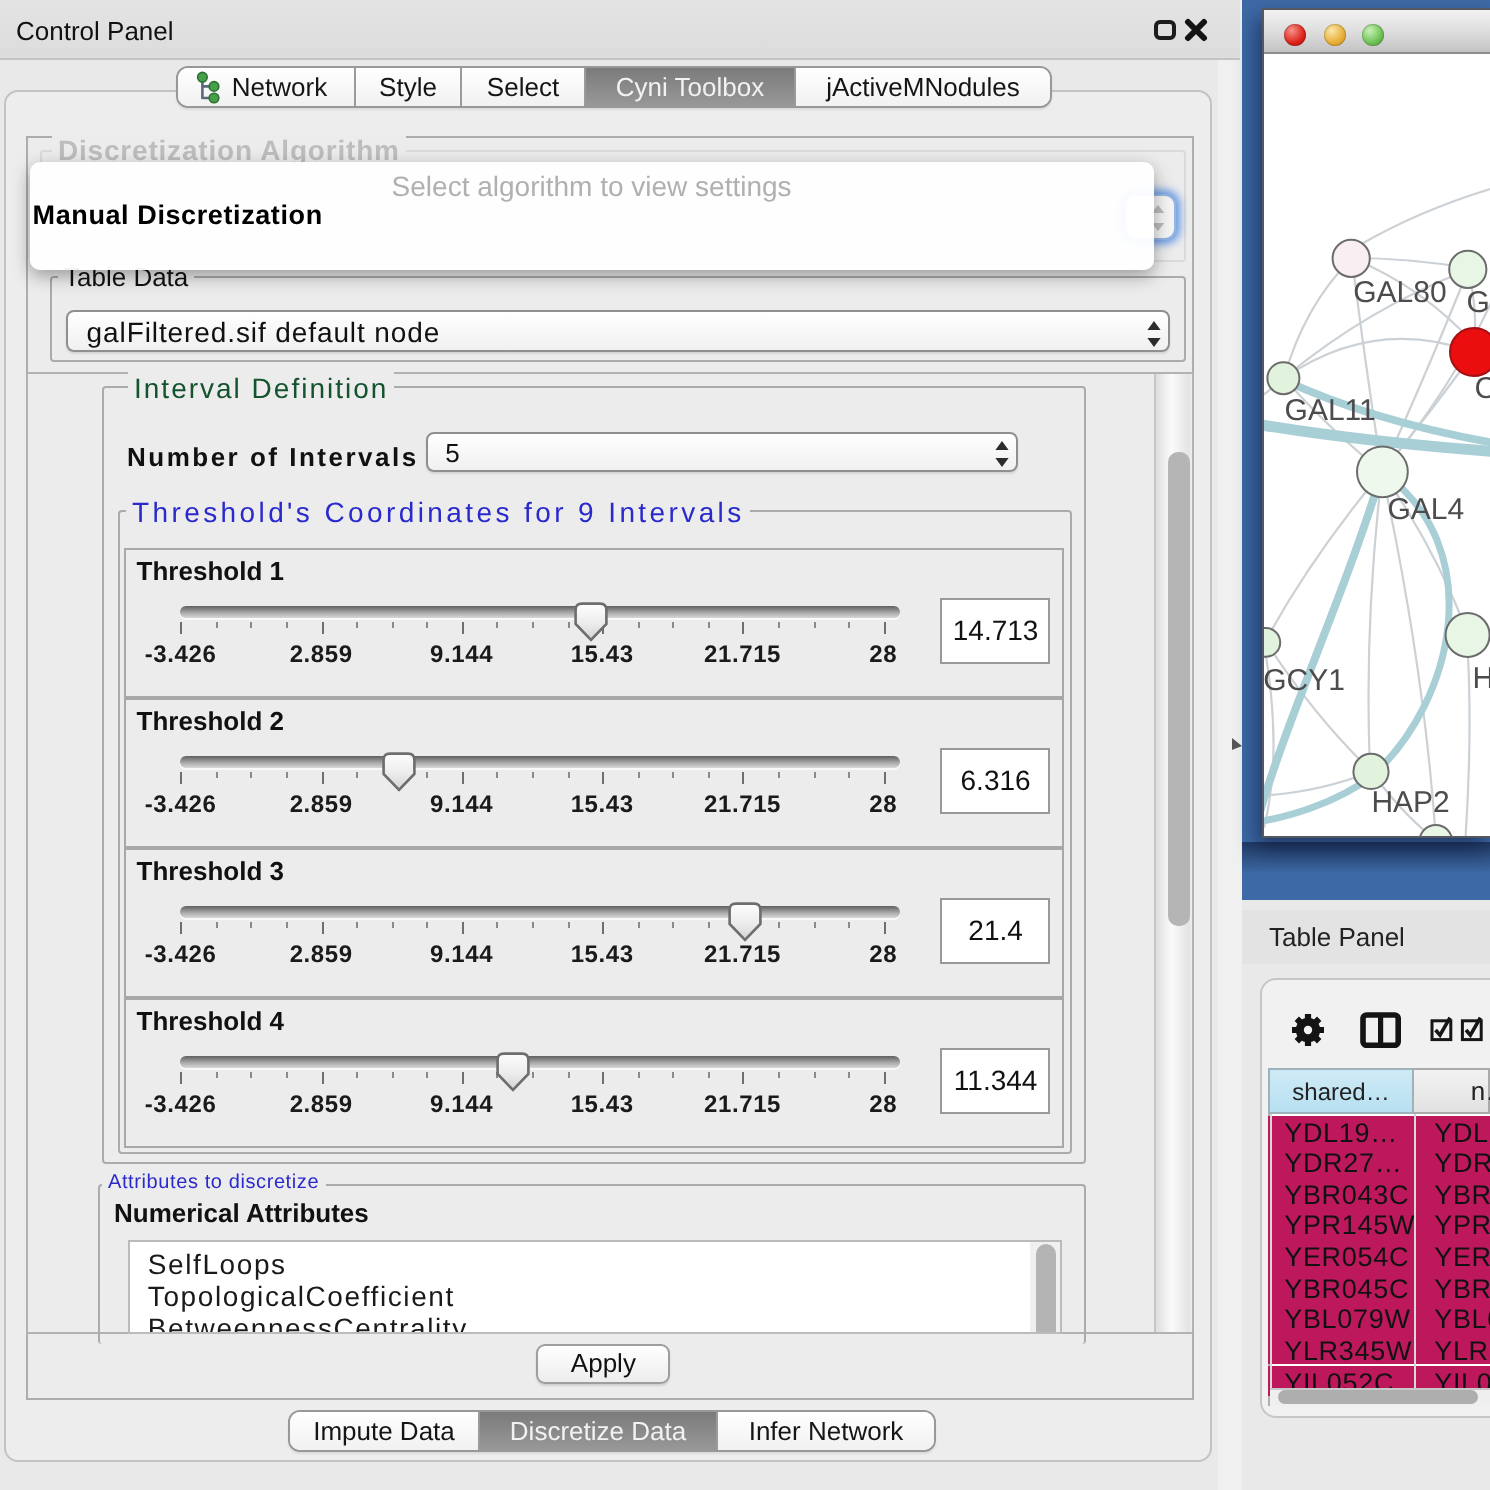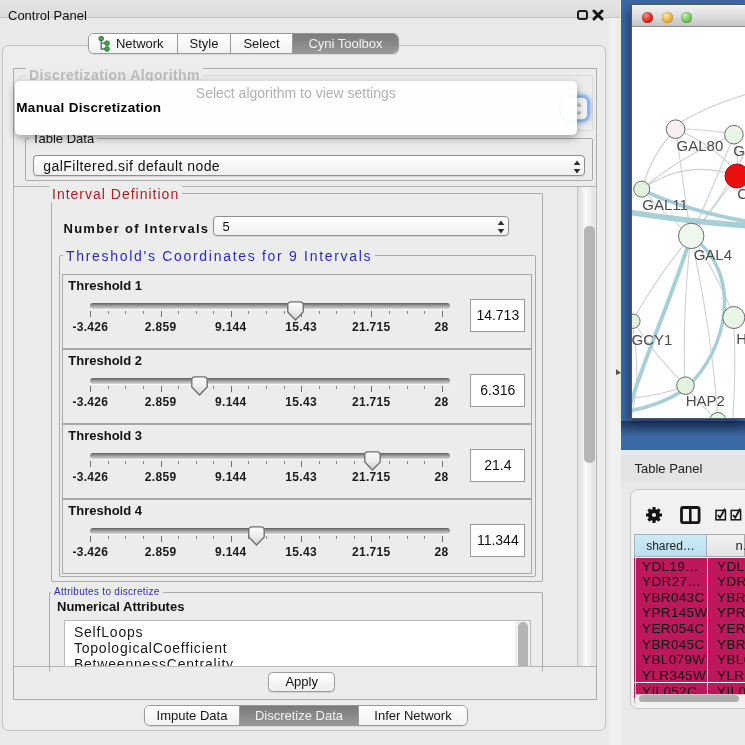--- a/index.html
+++ b/index.html
@@ -1,18 +1,18 @@
 <!DOCTYPE html>
 <html><head><meta charset="utf-8">
 <style>
 html,body{margin:0;padding:0;width:745px;height:745px;overflow:hidden;
  font-family:"Liberation Sans",sans-serif;background:#e9e9e9;position:relative}
 *{box-sizing:border-box}
 .abs{position:absolute}
-.titlebar{position:absolute;left:0;top:0;width:620px;height:18px;
+.titlebar{position:absolute;left:0;top:0;width:620px;height:30px;
  background:linear-gradient(#e4e4e4,#dcdcdc);border-bottom:1px solid #c4c4c4;z-index:5}
 .titlebar .t{position:absolute;left:8px;top:8px;font-size:13px;color:#111}
 .sqico{position:absolute;left:577px;top:10px;width:11px;height:10px;border:2px solid #1c1c1c;border-radius:3px}
 .panel{position:absolute;left:2px;top:45px;width:604px;height:686px;
  border:1px solid #c3c3c3;border-radius:7px;background:#ededed}
 .seg{position:absolute;display:flex;height:21px;border:1px solid #989898;border-radius:6px;
  background:#fbfbfb;overflow:hidden;z-index:6;box-shadow:0 1px 1px rgba(0,0,0,0.08)}
 .seg .s{font-size:13px;color:#151515;text-align:center;line-height:19px;border-right:1px solid #9a9a9a;
  background:linear-gradient(#ffffff,#f1f1f1)}
 .seg .s:last-child{border-right:none}
@@ -57,20 +57,21 @@
  <svg class="abs" style="left:592px;top:9px" width="12" height="12" viewBox="0 0 12 12">
   <path d="M2,2 L10,10 M10,2 L2,10" stroke="#141414" stroke-width="3" stroke-linecap="round"></path>
     </svg>
 </div>
 
 <div class="seg" style="left:87.5px;top:33px">
  <div class="s" style="width:89.5px;padding-left:14px">Network</div>
  <div class="s" style="width:53px">Style</div>
  <div class="s" style="width:62px">Select</div>
  <div class="s sel" style="width:105px">Cyni Toolbox</div>
+ <div class="s" style="width:127px">jActiveMNodules</div>
 </div>
 <svg class="abs" style="left:98px;top:35px;z-index:7" width="13" height="18" viewBox="0 0 13 18">
  <path d="M3.2,4 L3.2,14.5 M3.2,8.2 L8.6,8.2 M3.2,14 L8.6,14" stroke="#5a6a7a" stroke-width="1.3" fill="none"></path>
  <circle cx="3.2" cy="3.6" r="2.4" fill="#46a049" stroke="#2d7033" stroke-width="0.8"></circle>
  <circle cx="9" cy="8.2" r="2.4" fill="#46a049" stroke="#2d7033" stroke-width="0.8"></circle>
  <circle cx="9" cy="14" r="2.4" fill="#46a049" stroke="#2d7033" stroke-width="0.8"></circle>
 </svg>
 
 <div class="cpanel"></div>
 
@@ -97,21 +98,21 @@
   <path d="M4,0.5 L7.3,5 L0.7,5 Z" fill="#2c2c2c"></path>
       <path d="M4,13.5 L7.3,9 L0.7,9 Z" fill="#2c2c2c"></path>
     </svg>
 </div>
 
 <div class="abs" style="left:13px;top:186px;width:584px;height:481px;border:1px solid #b2b2b2"></div>
 <div class="abs" style="left:577px;top:187px;width:18px;height:479px;background:linear-gradient(90deg,#dedede,#fafafa 45%,#e3e3e3);border-left:1px solid #c6c6c6"></div>
 <div class="abs" style="left:584px;top:226px;width:10.5px;height:237px;background:#b5b5b5;border-radius:5px"></div>
 
 <div class="grp" style="left:50.5px;top:192.5px;width:492.3px;height:389px"></div>
-<div class="grpt" style="left:49px;top:185.5px;color:#b91c1c;font-size:14px;letter-spacing:1px">Interval Definition</div>
+<div class="grpt" style="left:64px;top:185.5px;color:#14532d;font-size:14px;letter-spacing:1px">Interval Definition</div>
 
 <div class="abs" style="left:63.5px;top:220.5px;font-size:13px;font-weight:bold;letter-spacing:1.25px;color:#111">Number of Intervals</div>
 <div class="combo" style="left:212.6px;top:215.5px;width:296.1px;height:20.5px">
  <span class="abs" style="left:9px;top:2px">5</span>
  <svg class="abs" style="left:283.5px;top:3px" width="8" height="14" viewBox="0 0 8 14">
   <path d="M4,0.5 L7.3,5 L0.7,5 Z" fill="#2c2c2c"></path>
       <path d="M4,13.5 L7.3,9 L0.7,9 Z" fill="#2c2c2c"></path>
     </svg>
 </div>
 

